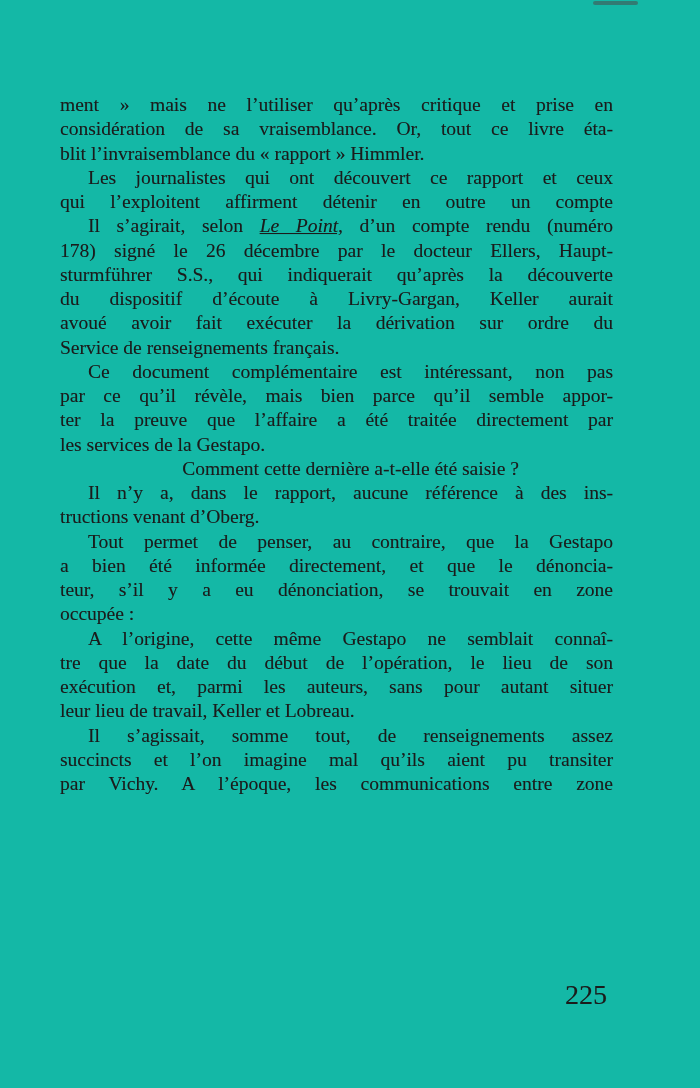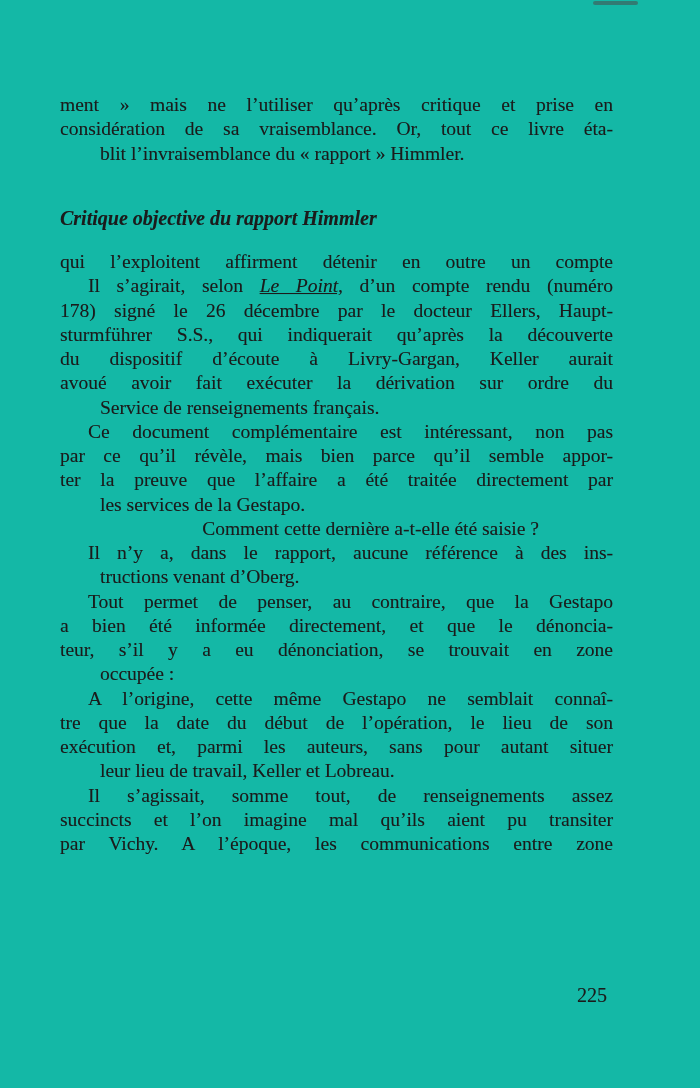--- a/index.html
+++ b/index.html
@@ -17,33 +17,33 @@
   }
   .text-block {
     position: absolute;
     left: 60px; top: 93px;
     width: 553px;
     font-size: 19.5px;
     text-shadow: 0.2px 0.2px 0.3px rgba(25,25,25,0.35);
   }
   .line { display: block; line-height: 24.25px; min-height: 24.25px; }
   .j { text-align: justify; text-align-last: justify; }
-  .l { text-align: left; margin-left: 40px; }
+  .l { text-align: left; }
   .ind { padding-left: 28px; text-align: center; }
   .heading {
     font-style: italic;
     font-size: 20px;
     line-height: 24.25px;
     margin-top: 40px;
     margin-bottom: 20px;
   }
   .page-number {
     position: absolute;
     top: 983px; right: 93px;
-    font-size: 20px;
+    font-size: 28px;
     line-height: 24px;
     text-shadow: 0.2px 0.2px 0.3px rgba(25,25,25,0.35);
   }
   .artifact {
     position: absolute;
     top: 1px; left: 593px;
     width: 45px; height: 4px;
     background: #4b4b4b;
     opacity: 0.55;
     border-radius: 2px;
@@ -59,24 +59,24 @@
   <div class="artifact"></div>
 
   <main class="text-block">
 
     <p class="para">
       <span class="line j">ment » mais ne l’utiliser qu’après critique et prise en</span>
       <span class="line j">considération de sa vraisemblance. Or, tout ce livre éta-</span>
       <span class="line l">blit l’invraisemblance du « rapport » Himmler.</span>
     </p>
 
-    <h2 class="heading">Critique objective du rapport Himmler</h2>
 
 
     <p class="para">
+      <span class="line j ind">Les journalistes qui ont découvert ce rapport et ceux</span>
       <span class="line j">qui l’exploitent affirment détenir en outre un compte</span>
     </p>
 
     <p class="para">
       <span class="line j ind"><span>Il s’agirait, selon </span><em>Le Point,</em><span> d’un compte rendu (numéro</span></span>
       <span class="line j">178) signé le 26 décembre par le docteur Ellers, Haupt-</span>
       <span class="line j">sturmführer S.S., qui indiquerait qu’après la découverte</span>
       <span class="line j">du dispositif d’écoute à Livry-Gargan, Keller aurait</span>
       <span class="line j">avoué avoir fait exécuter la dérivation sur ordre du</span>
       <span class="line l">Service de renseignements français.</span>

